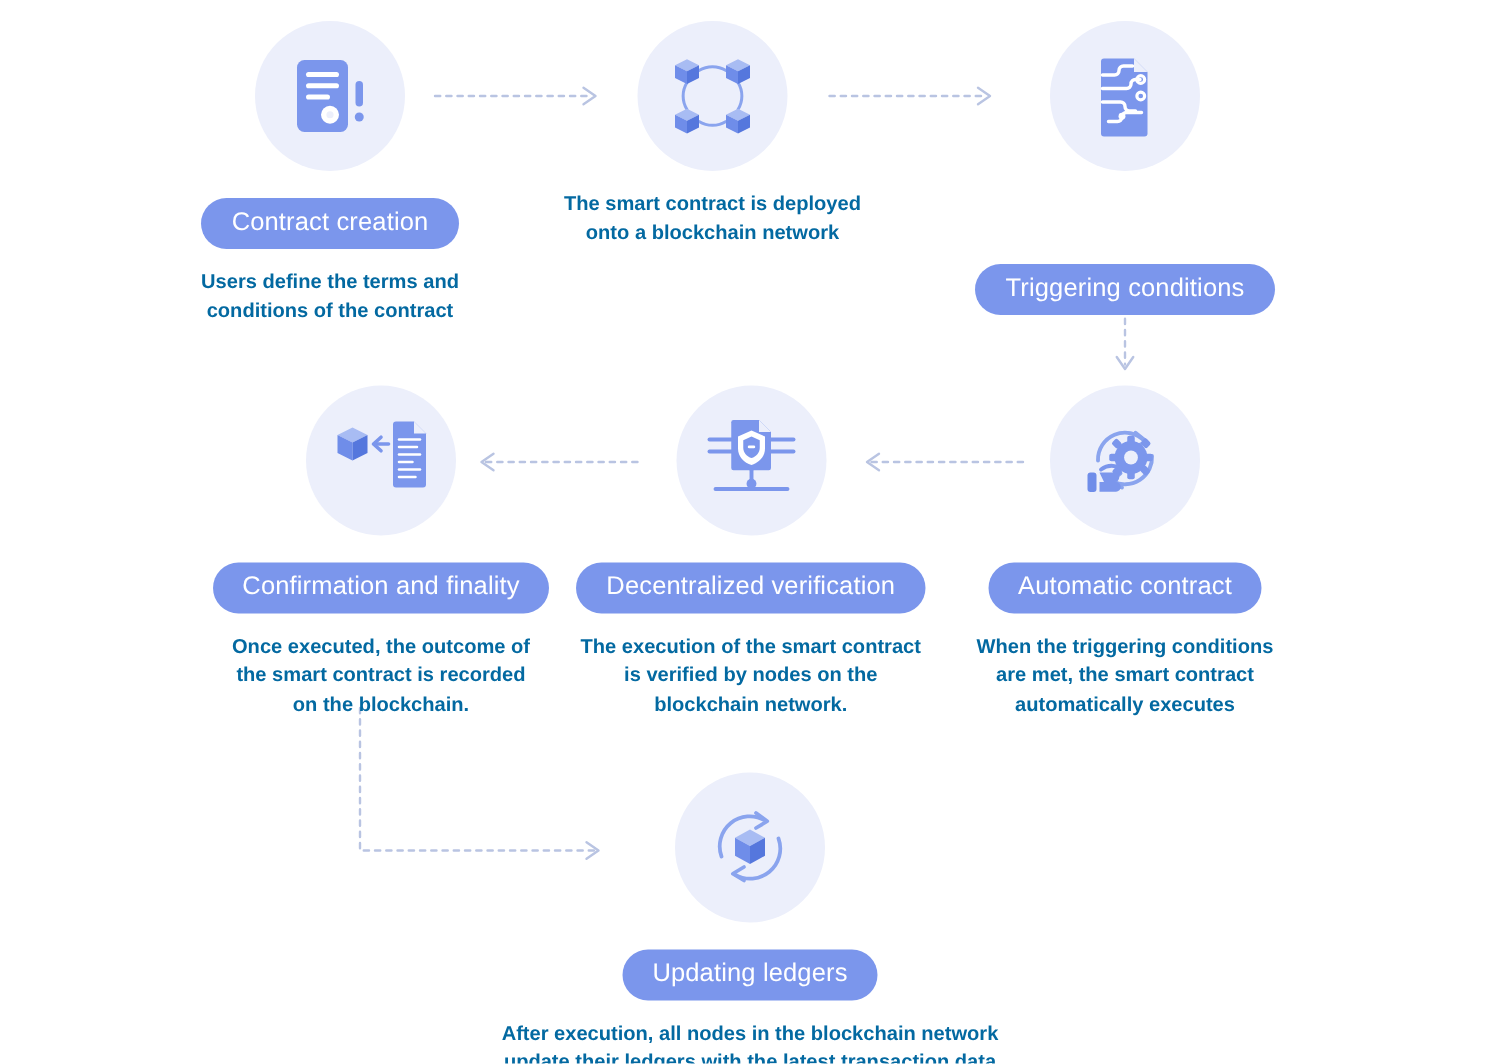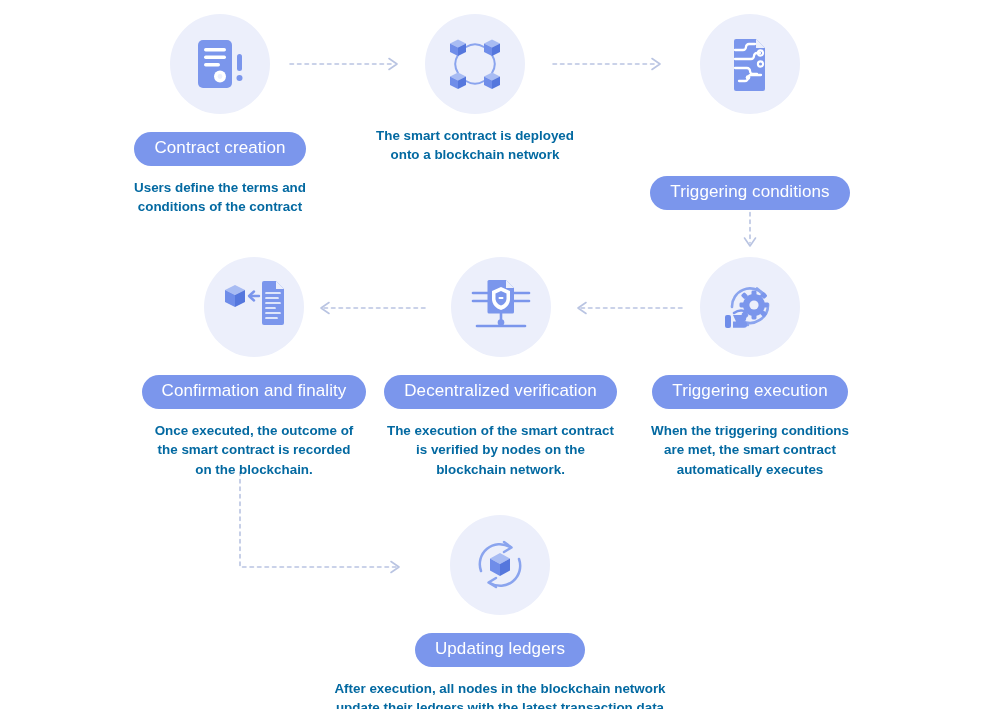--- a/index.html
+++ b/index.html
@@ -251,21 +251,21 @@
           <rect x="43" y="34" width="5" height="5.6" rx="1.4" transform="rotate(-45 45.5 36.8)"></rect>
           <rect x="43" y="16" width="5.6" height="5" rx="1.4" transform="rotate(45 45.8 18.5)"></rect>
           <rect x="24" y="35" width="5.6" height="5" rx="1.4" transform="rotate(45 26.8 37.5)"></rect>
         </g>
         <circle cx="36" cy="28" r="4.6" fill="#eceffb"></circle>
         <rect x="7" y="38" width="6" height="13" rx="2" fill="#6f8de9"></rect>
         <path d="M15 38 h10 a3.2 3.2 0 0 1 0 6.4 h-7 M15 44.4 h11 a3.2 3.2 0 0 1 0 6.4 h-11 z" fill="#7b96ec"></path>
         <path d="M16 36 c4 -3 9 -3 13 -1" fill="none" stroke="#7b96ec" stroke-width="2.6" stroke-linecap="round"></path>
       </svg>
     </div>
-    <div class="badge">Triggering execution</div>
+    <div class="badge">Automatic contract</div>
     <div class="desc">When the triggering conditions
 are met, the smart contract
 automatically executes</div>
   </div>
 
   <div class="node" style="left:280px; top:515px; width:440px;">
     <div class="icon-circle">
       <svg width="60" height="60" viewBox="0 0 60 60" aria-hidden="true">
         <path d="M11 36 A 20 20 0 0 1 40 12" fill="none" stroke="#8aa4ee" stroke-width="2.5" stroke-linecap="round"></path>
         <polyline points="34,7 41.5,12.5 34,17" fill="none" stroke="#8aa4ee" stroke-width="2.5" stroke-linecap="round" stroke-linejoin="round"></polyline>

